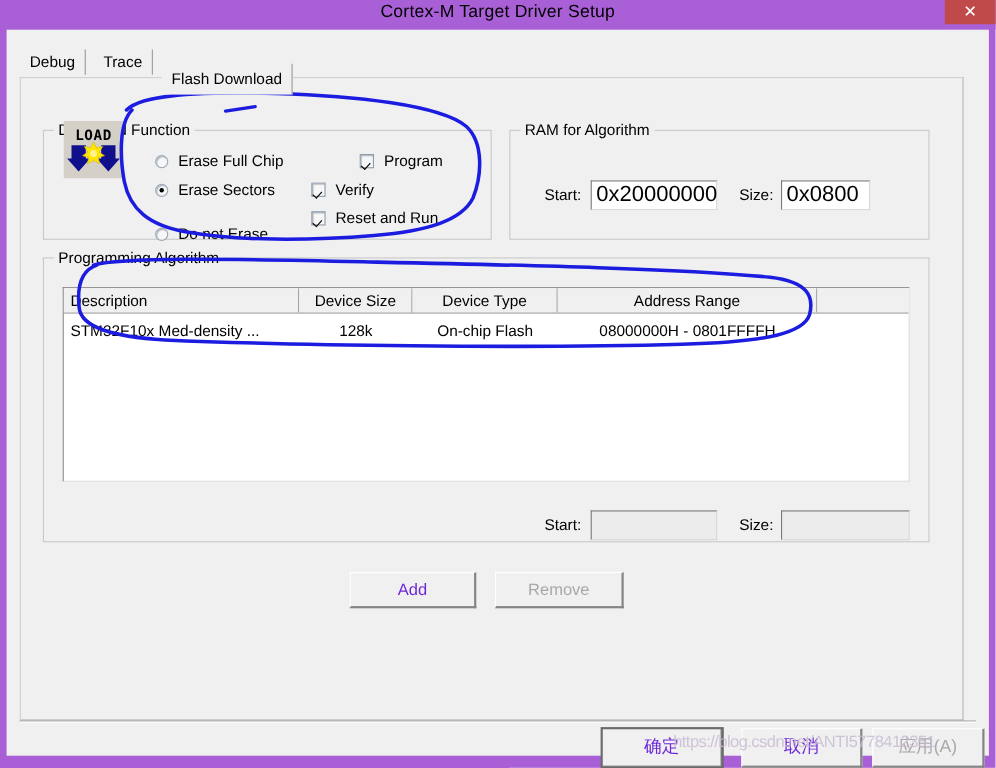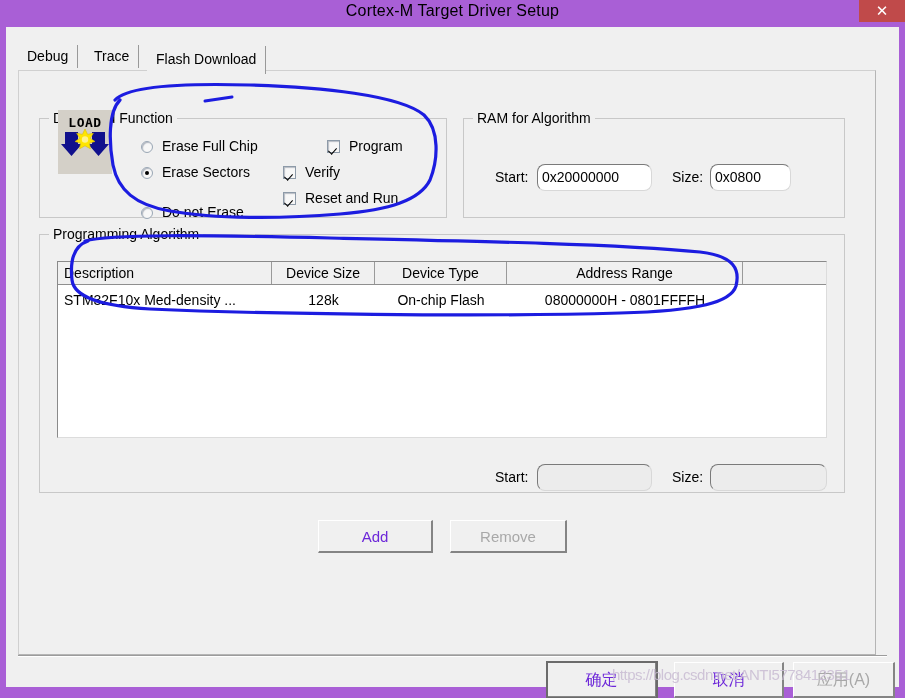--- a/index.html
+++ b/index.html
@@ -74,21 +74,21 @@
     font-size: 14px;
     color: #000;
     padding: 0 9px;
     line-height: 23px;
     border-right: 1px solid #999;
     box-sizing: border-box;
     cursor: pointer;
     white-space: nowrap;
   }
   .tab.active {
-    top: 4px;
+    top: 16px;
     height: 28px;
     line-height: 27px;
     background: #f0f0f0;
     border-right: 1px solid #999;
     z-index: 5;
   }
 
   #tabpanel {
     position: absolute;
     left: 12px; top: 43px;
@@ -167,25 +167,24 @@
 
   
   .field {
     position: absolute;
     background: #ffffff;
     border-top: 1.5px solid #7a7a7a;
     border-left: 1.5px solid #7a7a7a;
     border-right: 1px solid #d8d8d8;
     border-bottom: 1px solid #d8d8d8;
     box-sizing: border-box;
-    font-size: 14px;
+    font-size: 20px;
     color: #000;
     padding: 2px 4px;
     line-height: 20px;
-    border-radius: 8px;
   }
   .field.disabled {
     background: #ececec;
     color: #8a8a8a;
   }
   .fieldlabel {
     position: absolute;
     font-size: 14px;
     color: #000;
   }
@@ -262,21 +261,21 @@
     width: 869px; height: 2px;
     border-top: 1px solid #9c9c9c;
     border-bottom: 1px solid #ffffff;
     box-sizing: border-box;
   }
 
   
   #load-icon {
     position: absolute;
     left: 58px; top: 110px;
-    width: 54px; height: 64px;
+    width: 54px; height: 52px;
     background: #d4d0c8;
   }
 
   
   #annot {
     position: absolute;
     left: 0; top: 0;
     width: 905px; height: 698px;
     pointer-events: none;
   }

